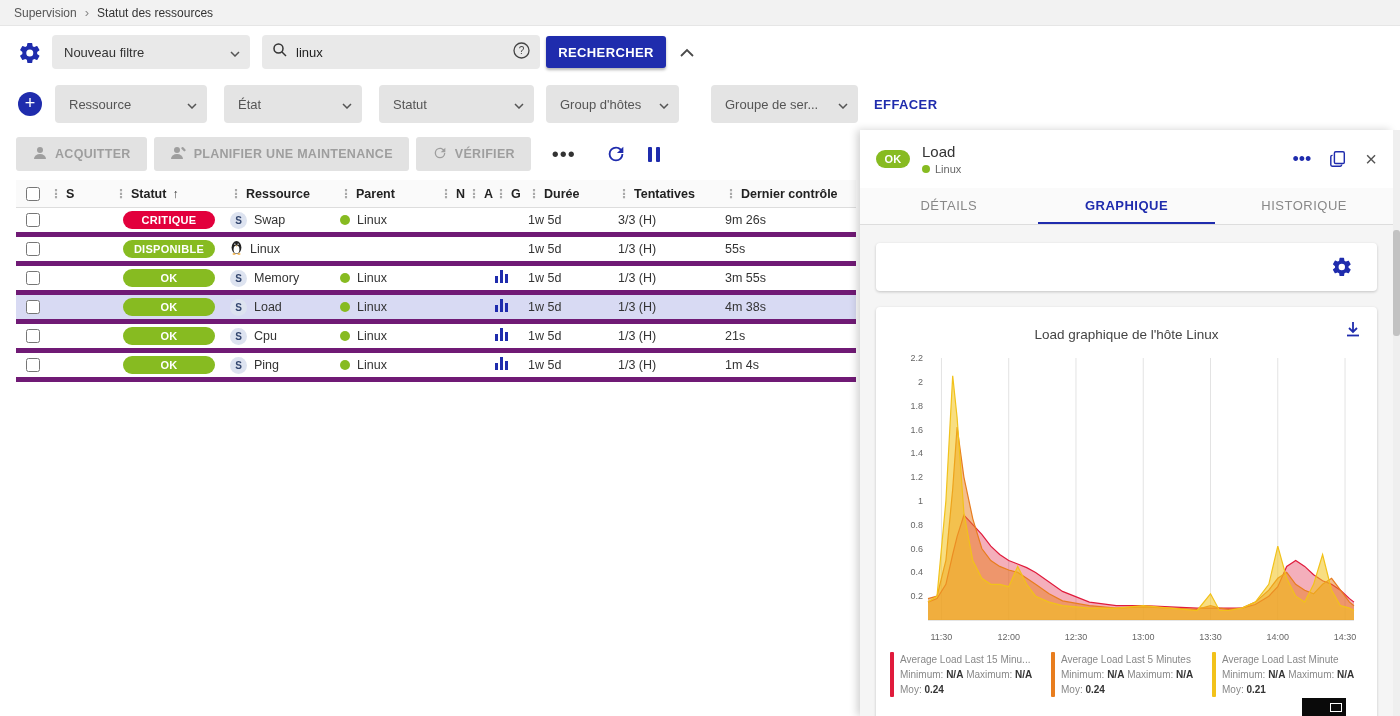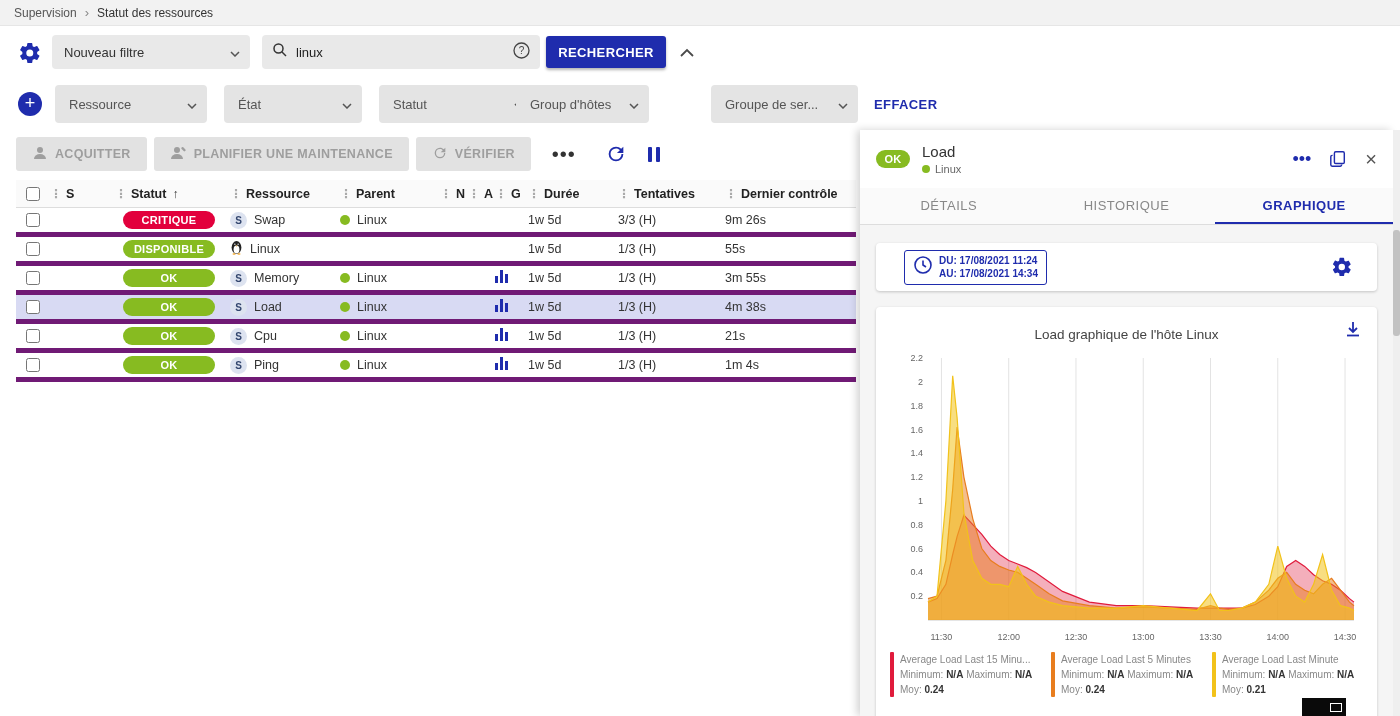--- a/index.html
+++ b/index.html
@@ -178,21 +178,21 @@
       <span class="chev"><svg width="10" height="6" viewBox="0 0 10 6">
             <polyline points="1,1 5,5 9,1" fill="none" stroke="#555" stroke-width="1.5"></polyline>
           </svg></span>
     </div>
     <div class="chip-select" style="left:379px;width:155px;">
       <span>Statut</span>
       <span class="chev"><svg width="10" height="6" viewBox="0 0 10 6">
             <polyline points="1,1 5,5 9,1" fill="none" stroke="#555" stroke-width="1.5"></polyline>
           </svg></span>
     </div>
-    <div class="chip-select" style="left:516px;width:133px;">
+    <div class="chip-select" style="left:546px;width:133px;">
       <span>Group d'hôtes</span>
       <span class="chev"><svg width="10" height="6" viewBox="0 0 10 6">
             <polyline points="1,1 5,5 9,1" fill="none" stroke="#555" stroke-width="1.5"></polyline>
           </svg></span>
     </div>
     <div class="chip-select" style="left:711px;width:147px;">
       <span>Groupe de ser...</span>
       <span class="chev"><svg width="10" height="6" viewBox="0 0 10 6">
             <polyline points="1,1 5,5 9,1" fill="none" stroke="#555" stroke-width="1.5"></polyline>
           </svg></span>
@@ -453,38 +453,26 @@
               <rect x="6" y="2" width="11" height="13" rx="1.5" fill="none" stroke="#1f2cad" stroke-width="1.6"></rect>
               <path d="M4,6 H3.5 A1.5,1.5 0 0 0 2,7.5 V16.5 A1.5,1.5 0 0 0 3.5,18 H12.5 A1.5,1.5 0 0 0 14,16.5 V16" fill="none" stroke="#1f2cad" stroke-width="1.6"></path>
             </svg>
         </span>
         <span class="panel-close">×</span>
       </div>
     </div>
 
     <div class="tabs">
       <div class="tab">DÉTAILS</div>
+      <div class="tab active">GRAPHIQUE</div>
       <div class="tab">HISTORIQUE</div>
-      <div class="tab active">GRAPHIQUE</div>
     </div>
 
     <div class="panel-body">
       <div class="card card-range">
-        <div class="date-box">
-          <span>
-            <svg width="20" height="20" viewBox="0 0 20 20">
-                <circle cx="10" cy="10" r="8" fill="none" stroke="#1f2cad" stroke-width="1.6"></circle>
-                <polyline points="10,5.5 10,10 13,12" fill="none" stroke="#1f2cad" stroke-width="1.6"></polyline>
-              </svg>
-          </span>
-          <div class="dts">
-            <div>DU: 17/08/2021 11:24</div>
-            <div>AU: 17/08/2021 14:34</div>
-          </div>
-        </div>
         <span class="icon-btn gear-panel">
           <svg viewBox="0 0 24 24" width="22" height="22" fill="#1f2cad">
               <path d="M19.14,12.94a7.07,7.07,0,0,0,.06-.94,7.07,7.07,0,0,0-.06-.94l2.11-1.65a.5.5,0,0,0,.12-.64l-2-3.46a.5.5,0,0,0-.61-.22l-2.49,1a7.3,7.3,0,0,0-1.63-.94l-.38-2.65A.5.5,0,0,0,13.77,2H9.77a.5.5,0,0,0-.49.42L8.9,5.07a7.3,7.3,0,0,0-1.63.94l-2.49-1a.5.5,0,0,0-.61.22l-2,3.46a.5.5,0,0,0,.12.64L4.4,11.06a7.07,7.07,0,0,0-.06.94,7.07,7.07,0,0,0,.06.94L2.29,14.59a.5.5,0,0,0-.12.64l2,3.46a.5.5,0,0,0,.61.22l2.49-1a7.3,7.3,0,0,0,1.63.94l.38,2.65a.5.5,0,0,0,.49.42h4a.5.5,0,0,0,.49-.42l.38-2.65a7.3,7.3,0,0,0,1.63-.94l2.49,1a.5.5,0,0,0,.61-.22l2-3.46a.5.5,0,0,0-.12-.64ZM11.77,15.5a3.5,3.5,0,1,1,3.5-3.5A3.5,3.5,0,0,1,11.77,15.5Z"></path>
             </svg>
         </span>
       </div>
 
       <div class="card card-graph">
         <div class="graph-title">Load graphique de l'hôte Linux</div>
         <span class="download-btn">

